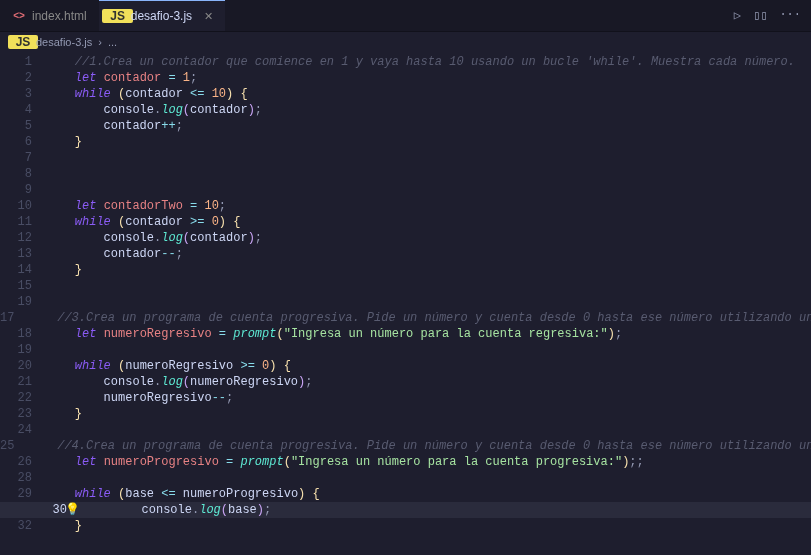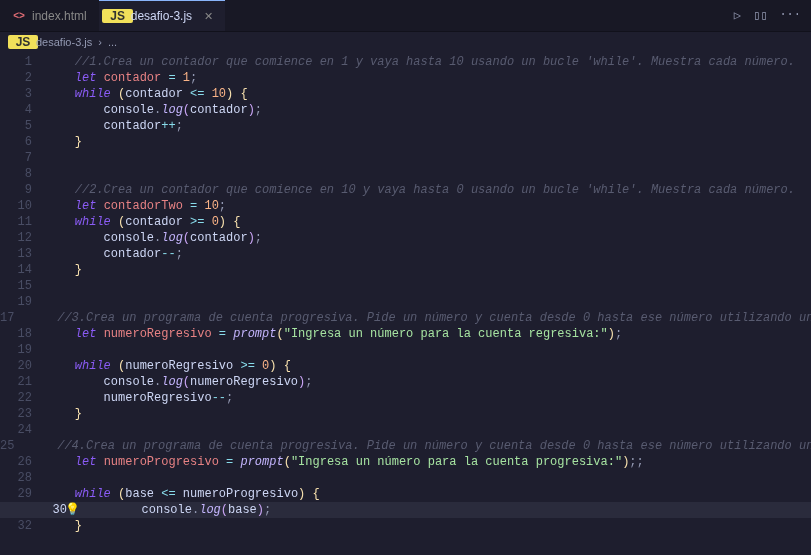--- a/index.html
+++ b/index.html
@@ -80,21 +80,21 @@
   .cmt { color: #585b70; font-style: italic; }
   .kw  { color: #8b5cf6; font-style: italic; }
   .var { color: #cdd6f4; }
   .varit { color: #e78284; font-style: normal; }
   .op  { color: #89dceb; }
   .num { color: #fab387; }
   .pun { color: #9399b2; }
   .brace { color: #f9e2af; }
   .brace2 { color: #cba6f7; }
   .obj { color: #cdd6f4; }
-  .fn  { color: #c4b5fd; font-style: italic; text-align: center; }
+  .fn  { color: #5eead4; font-style: italic; text-align: center; }
   .str { color: #a6e3a1; font-style: normal; }
   .htmlicon { color:#e06c75; font-weight:bold; font-size:10px;}
   .jsicon { background:#f1e05a; color:#323330; font-weight:bold; font-size:12px; padding:1px 8px; border-radius:2px; line-height:1;}
 </style>
 </head>
 <body>
 
 <div class="tabbar">
   <div class="tab">
     <span class="fileicon htmlicon">&lt;&gt;</span>
@@ -126,21 +126,21 @@
 
 <div class="editor" id="editor">
     <div class="line"><div class="gutter">1</div><div class="code"><span>    </span><span class="cmt">//1.Crea un contador que comience en 1 y vaya hasta 10 usando un bucle 'while'. Muestra cada número.</span></div></div>
     <div class="line"><div class="gutter">2</div><div class="code"><span>    </span><span class="kw">let</span><span> </span><span class="varit">contador</span><span> </span><span class="op">=</span><span> </span><span class="num">1</span><span class="pun">;</span></div></div>
     <div class="line"><div class="gutter">3</div><div class="code"><span>    </span><span class="kw">while</span><span> </span><span class="brace">(</span><span class="var">contador</span><span> </span><span class="op">&lt;=</span><span> </span><span class="num">10</span><span class="brace">)</span><span> </span><span class="brace">{</span></div></div>
     <div class="line"><div class="gutter">4</div><div class="code"><span>        </span><span class="obj">console</span><span class="pun">.</span><span class="fn">log</span><span class="brace2">(</span><span class="var">contador</span><span class="brace2">)</span><span class="pun">;</span></div></div>
     <div class="line"><div class="gutter">5</div><div class="code"><span>        </span><span class="var">contador</span><span class="op">++</span><span class="pun">;</span></div></div>
     <div class="line"><div class="gutter">6</div><div class="code"><span>    </span><span class="brace">}</span></div></div>
     <div class="line"><div class="gutter">7</div><div class="code"></div></div>
     <div class="line"><div class="gutter">8</div><div class="code"></div></div>
-    <div class="line"><div class="gutter">9</div><div class="code"><span>    </span><span class="cmt">//2.Crea un contador que comience en 10 y vaya hasta 0 usando un bucle 'while'. Muestra cada número.</span></div></div>
+    <div class="line"><div class="gutter">9</div><div class="code"><span>    </span></div></div>
     <div class="line"><div class="gutter">10</div><div class="code"><span>    </span><span class="kw">let</span><span> </span><span class="varit">contadorTwo</span><span> </span><span class="op">=</span><span> </span><span class="num">10</span><span class="pun">;</span></div></div>
     <div class="line"><div class="gutter">11</div><div class="code"><span>    </span><span class="kw">while</span><span> </span><span class="brace">(</span><span class="var">contador</span><span> </span><span class="op">&gt;=</span><span> </span><span class="num">0</span><span class="brace">)</span><span> </span><span class="brace">{</span></div></div>
     <div class="line"><div class="gutter">12</div><div class="code"><span>        </span><span class="obj">console</span><span class="pun">.</span><span class="fn">log</span><span class="brace2">(</span><span class="var">contador</span><span class="brace2">)</span><span class="pun">;</span></div></div>
     <div class="line"><div class="gutter">13</div><div class="code"><span>        </span><span class="var">contador</span><span class="op">--</span><span class="pun">;</span></div></div>
     <div class="line"><div class="gutter">14</div><div class="code"><span>    </span><span class="brace">}</span></div></div>
     <div class="line"><div class="gutter">15</div><div class="code"></div></div>
     <div class="line"><div class="gutter">19</div><div class="code"></div></div>
     <div class="line"><div class="gutter">17</div><div class="code"><span>    </span><span class="cmt">//3.Crea un programa de cuenta progresiva. Pide un número y cuenta desde 0 hasta ese número utilizando un bucle 'whi</span></div></div>
     <div class="line"><div class="gutter">18</div><div class="code"><span>    </span><span class="kw">let</span><span> </span><span class="varit">numeroRegresivo</span><span> </span><span class="op">=</span><span> </span><span class="fn">prompt</span><span class="brace">(</span><span class="str">"Ingresa un número para la cuenta regresiva:"</span><span class="brace">)</span><span class="pun">;</span></div></div>
     <div class="line"><div class="gutter">19</div><div class="code"></div></div>

